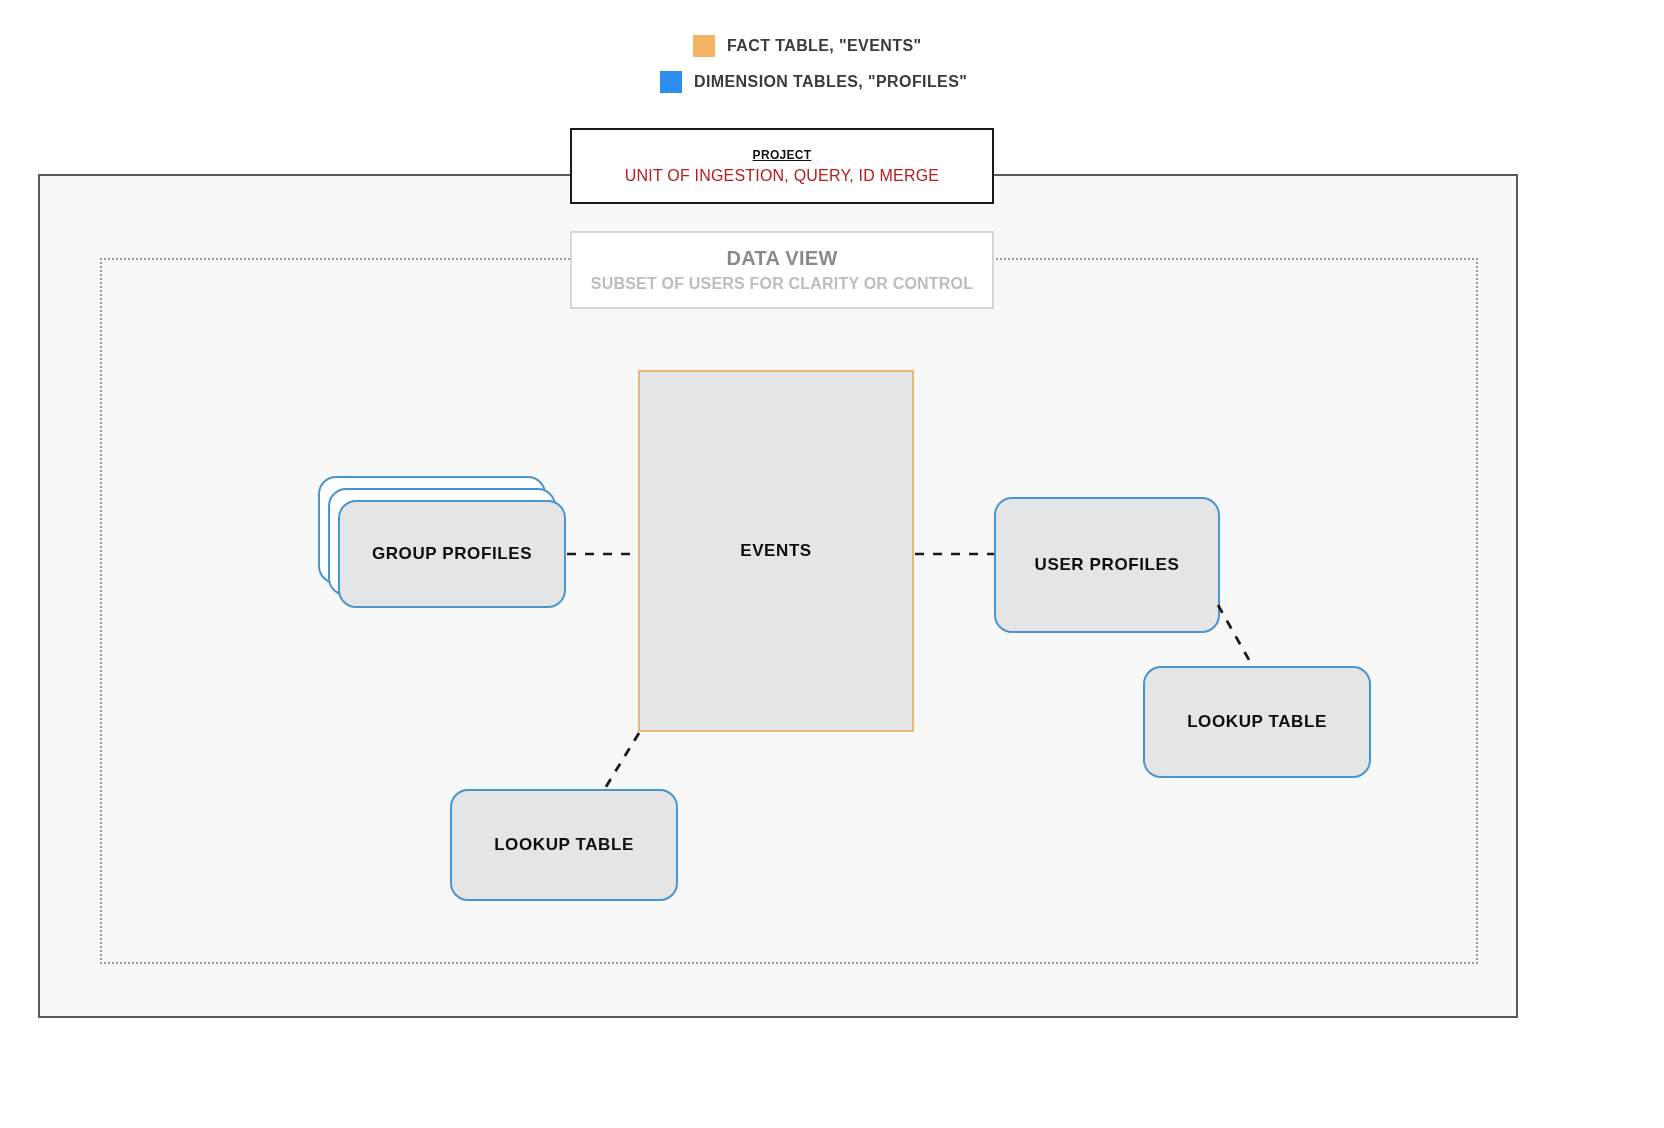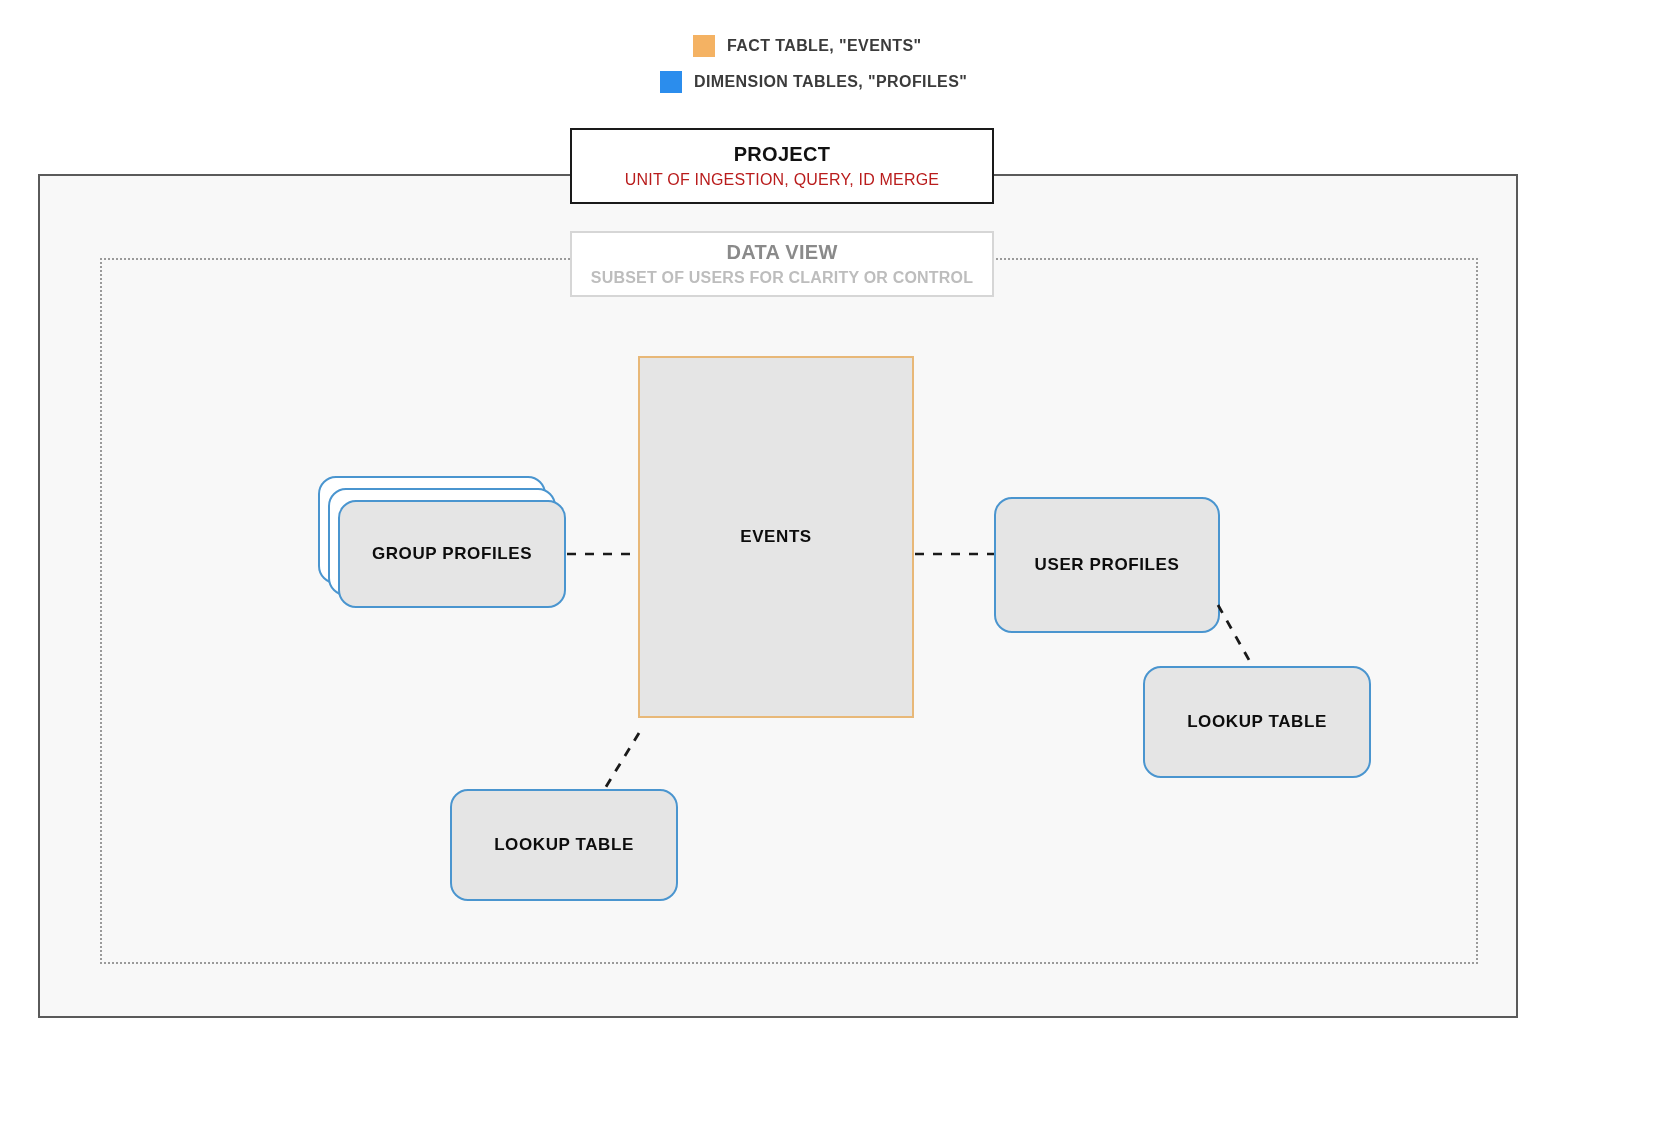--- a/index.html
+++ b/index.html
@@ -76,36 +76,37 @@
     justify-content: center;
   }
   #project-card {
     left: 570px;
     top: 128px;
     width: 424px;
     height: 76px;
     border: 2px solid #1a1a1a;
   }
   #project-card .card-title {
-    font-size: 20px;
+    font-size: 12px;
     font-weight: bold;
     color: #111111;
     letter-spacing: 0.3px;
     margin-bottom: 5px;
+    text-decoration: underline;
   }
   #project-card .card-sub {
     font-size: 16px;
     color: #b91c1c;
     letter-spacing: 0.2px;
   }
   #dataview-card {
     left: 570px;
     top: 231px;
     width: 424px;
-    height: 66px;
+    height: 78px;
     border: 2px solid #d6d6d6;
   }
   #dataview-card .card-title {
     font-size: 20px;
     font-weight: bold;
     color: #8a8a8a;
     letter-spacing: 0.3px;
     margin-bottom: 5px;
   }
   #dataview-card .card-sub {
@@ -128,21 +129,21 @@
     font-size: 17px;
     font-weight: bold;
     color: #0d0d0d;
     letter-spacing: 0.6px;
     text-align: center;
   }
 
   
   #events-node {
     left: 638px;
-    top: 356px;
+    top: 370px;
     width: 276px;
     height: 362px;
     border: 2px solid #e8b878;
   }
 
   
   .node-dim {
     border: 2px solid #4a95cf;
     border-radius: 18px;
   }

